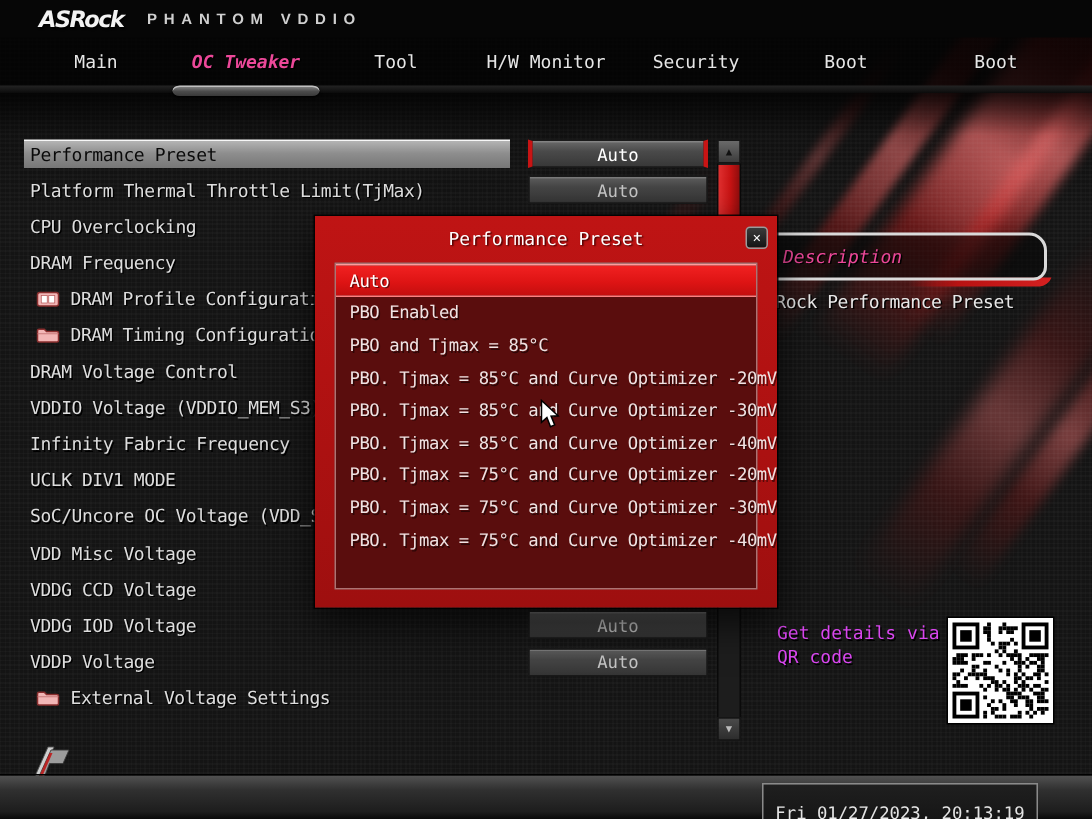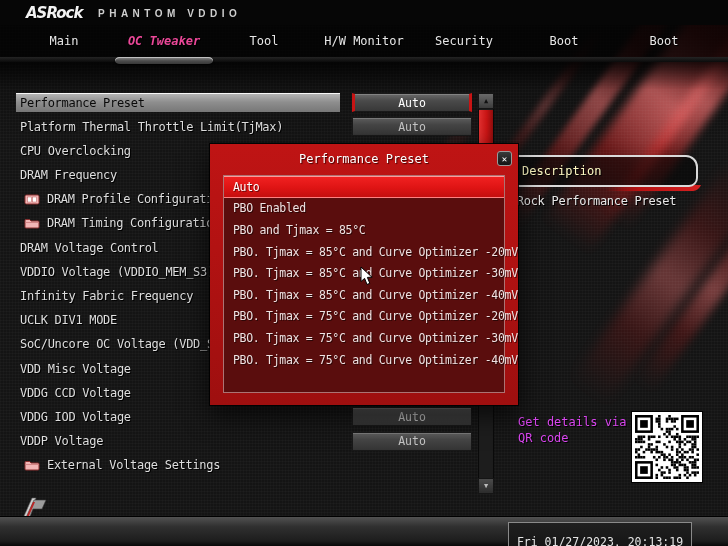--- a/index.html
+++ b/index.html
@@ -70,21 +70,21 @@
   .sb-thumb{position:absolute;left:1px;top:17px;width:14px;height:276px;
     background:linear-gradient(90deg,#e03030,var(--accent) 55%,#8f0d0d);}
 
   
   .desc-accent{position:absolute;left:606px;top:185px;width:94px;height:6px;z-index:2;
     background:linear-gradient(90deg, rgba(160,16,16,0), #b81212 35%, #d42020);
     border-radius:0 0 8px 2px;transform:skewX(-18deg);}
   .desc-box{position:absolute;left:506px;top:155px;width:192px;height:32px;z-index:2;
     border:2px solid #dadada;border-radius:3px 12px 9px 3px;box-sizing:border-box;
     background:rgba(5,5,5,.55);display:flex;align-items:center;}
-  .desc-title{padding-left:14px;font-size:12px;color:#fef9c3;text-shadow:1px 1px 0 #000;}
+  .desc-title{padding-left:14px;font-size:12px;color:#ec4899;text-shadow:1px 1px 0 #000;font-style:italic;}
   .desc-text{position:absolute;left:503px;top:194px;width:215px;font-size:12px;color:#e8e8e8;
     z-index:2;letter-spacing:-.3px;text-shadow:1px 1px 0 #000;}
 
   
   .qr-caption{position:absolute;left:518px;top:414px;width:116px;font-size:12px;
     line-height:16px;color:#d946ef;z-index:2;text-shadow:1px 1px 0 #000;}
   .qr{position:absolute;left:632px;top:412px;width:70px;height:70px;background:#fff;z-index:2;
     box-shadow:0 0 0 1px #000;}
 
   

